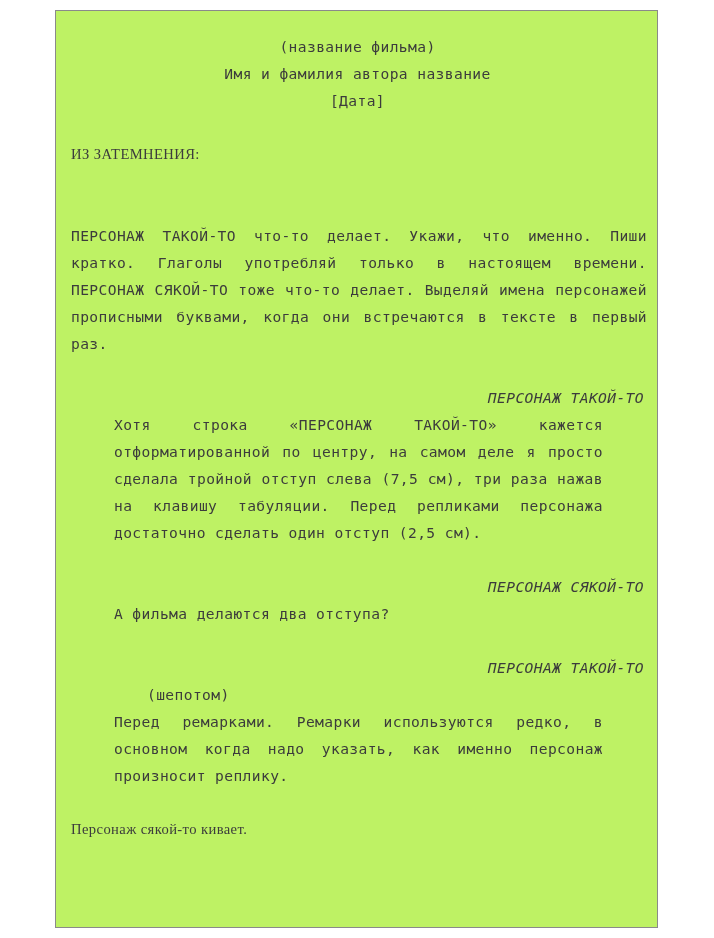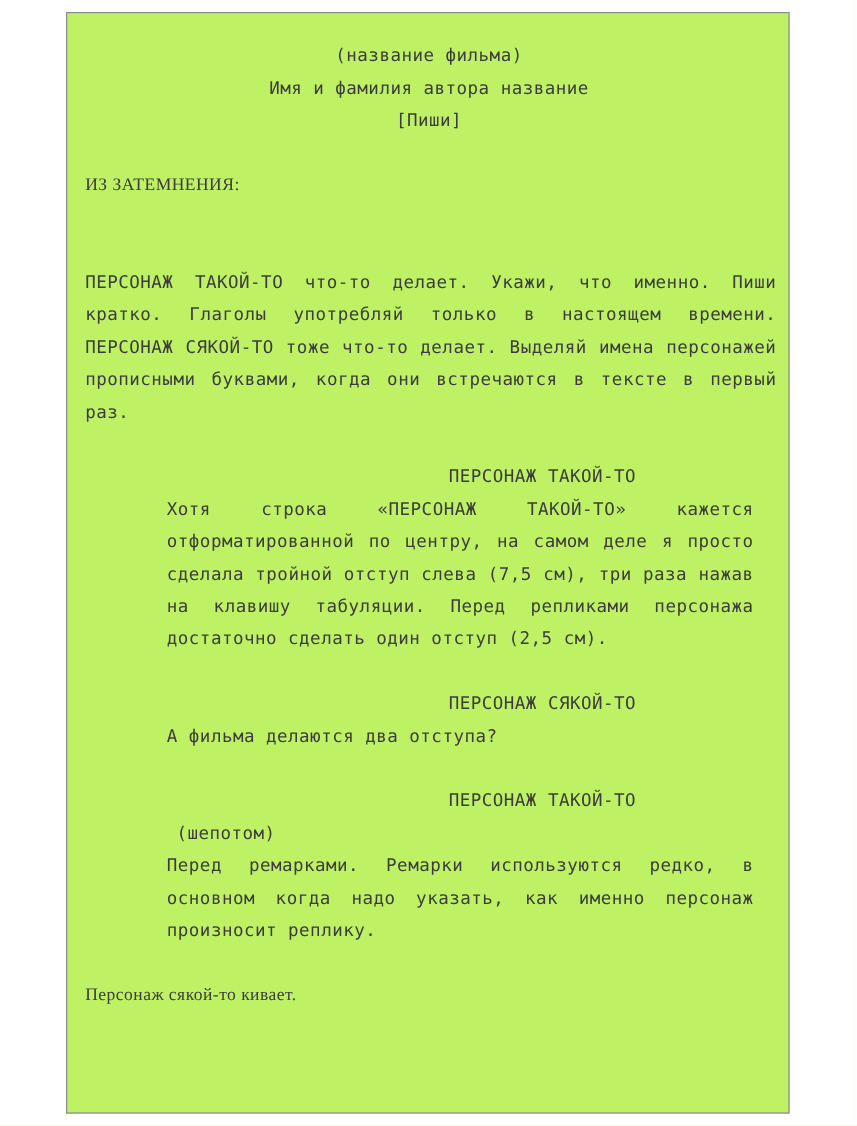--- a/index.html
+++ b/index.html
@@ -68,47 +68,48 @@
     text-align-last: left;
     width: 576px;
   }
 
   
   .dialogue-block {
     margin-top: 27px;
   }
   .character-name {
     margin-left: 189px;
-    text-align: center;
+    text-align: right;
+    font-style: italic;
   }
   .parenthetical {
     margin-left: 76px;
     text-align: left;
   }
   .dialogue {
-    margin-left: 68px;
+    margin-left: 43px;
     width: 489px;
     text-align: justify;
     text-align-last: left;
   }
 
   .final-action {
     margin-top: 27px;
   }
 </style>
 </head>
 <body>
 
 <div id="screenplay-page">
   <div class="page-inner">
 
     <div class="title-block">
       <span class="line">(название фильма)</span>
       <span class="line">Имя и фамилия автора название</span>
-      <span class="line">[Пиши]</span>
+      <span class="line">[Дата]</span>
     </div>
 
     <div class="gap-1"></div>
 
     <div class="line left-line">ИЗ ЗАТЕМНЕНИЯ:</div>
 
     <div class="gap-2"></div>
 
 
     <div class="gap-2"></div>

